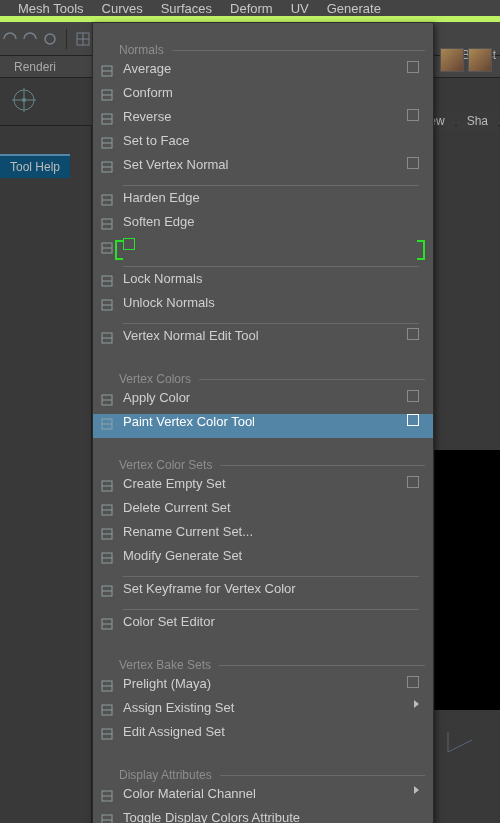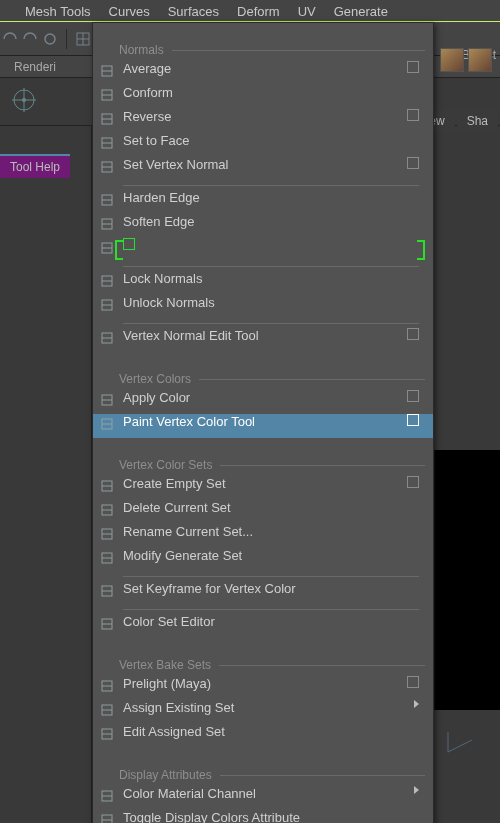--- a/index.html
+++ b/index.html
@@ -11,23 +11,23 @@
     font-size: 13px;
     color: #bbb;
     overflow: hidden;
     position: relative;
   }
   
   .menubar {
     display: flex;
     height: 22px;
     background: #444;
-    border-bottom: 1px solid #bef264;
-    align-items: flex-end;
-    padding-left: 16px;
+    border-bottom: 6px solid #bef264;
+    align-items: center;
+    padding-left: 9px;
   }
   .menubar .menu {
     padding: 2px 9px;
     font-size: 13px;
     color: #c8c8c8;
     cursor: default;
   }
   .menubar .menu.active {
     background: #5285a6;
     color: #fff;
@@ -70,21 +70,21 @@
     top: 126px;
     width: 92px;
     height: 700px;
     background: #393939;
     border-right: 1px solid #222;
   }
   .left-panel .tool-help-tab {
     position: absolute;
     top: 28px;
     left: 0;
-    background: #701a75;
+    background: #0c4a6e;
     color: #bbb;
     padding: 4px 10px;
     font-size: 12px;
     border-top: 2px solid #5285a6;
   }
   
   .right-shelf {
     position: absolute;
     right: 0;
     top: 44px;

